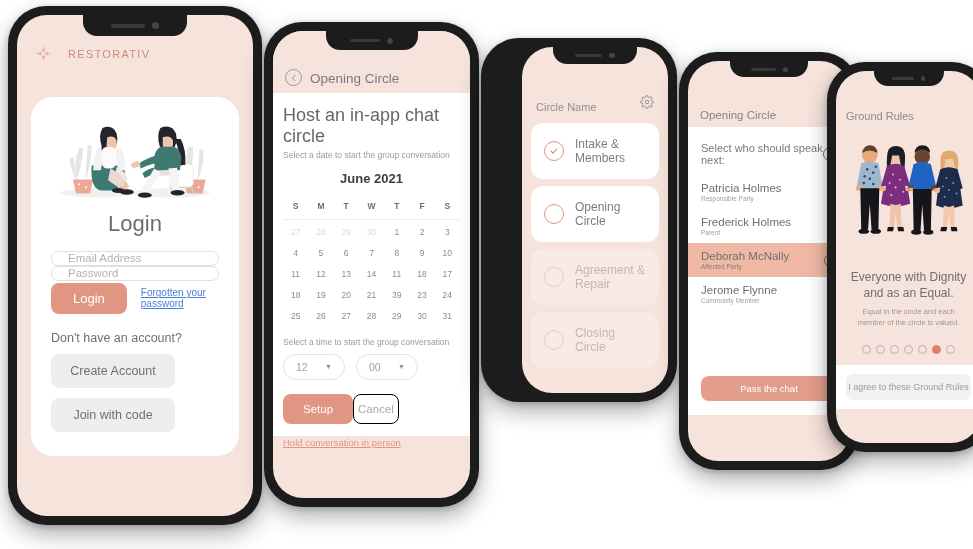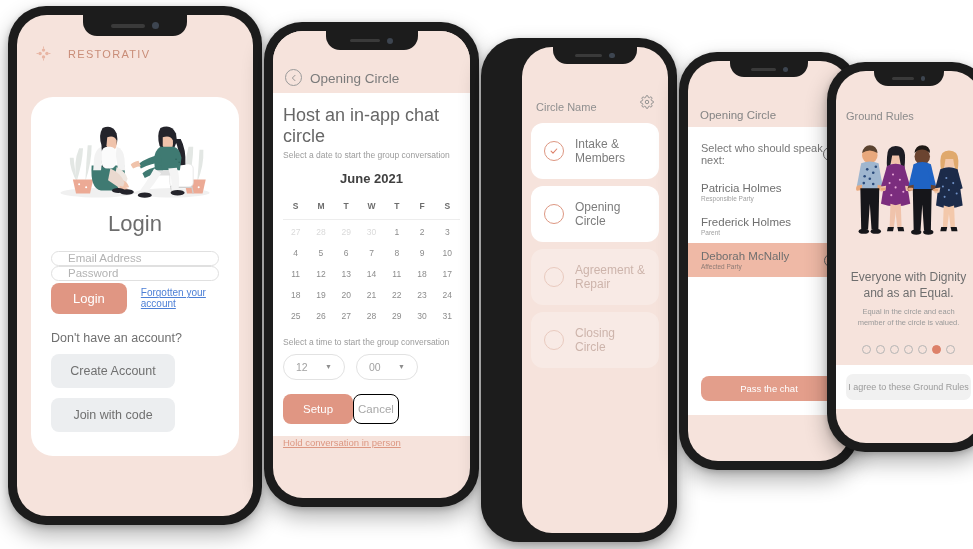--- a/index.html
+++ b/index.html
@@ -136,21 +136,21 @@
     background: #fff; color: #a8a8a8; border: 1px solid #000000;
     border-radius: 8px; padding: 8px 4px; font-size: 11.5px;
     font-family: inherit; cursor: pointer;
   }
   .link-person {
     margin-top: 13px; font-size: 9.5px; color: #dd9782;
     text-decoration: underline; cursor: pointer;
   }
 
   
-  #phone3 { left: 481px; top: 38px; width: 196px; height: 504px; padding-left: 41px; }
+  #phone3 { left: 481px; top: 38px; width: 196px; height: 364px; padding-left: 41px; }
   .p3-head {
     height: 72px; display: flex; align-items: flex-end;
     justify-content: space-between; padding: 0 14px 6px 14px;
   }
   .p3-title { font-size: 11px; color: #8f8f8f; }
   .p3-list { padding: 4px 9px; }
   .step {
     display: flex; align-items: center; gap: 11px;
     border-radius: 12px; padding: 14px 13px; margin-bottom: 7px;
     cursor: pointer;
@@ -322,21 +322,21 @@
 
         <div class="field">
           <span>Email Address</span>
         </div>
         <div class="field">
           <span>Password</span>
         </div>
 
         <div class="row-login">
           <button class="btn-login">Login</button>
-          <span class="link-forgot">Forgotten your account</span>
+          <span class="link-forgot">Forgotten your password</span>
         </div>
 
         <div class="p1-sub">Don't have an account?</div>
         <button class="btn-grey">Create Account</button>
         <button class="btn-grey">Join with code</button>
       </div>
     </div>
   </div>
 
   <div class="phone" id="phone2">
@@ -388,21 +388,21 @@
             <div>12</div>
             <div>13</div>
             <div>14</div>
             <div>11</div>
             <div>18</div>
             <div>17</div>
             <div>18</div>
             <div>19</div>
             <div>20</div>
             <div>21</div>
-            <div>22</div>
+            <div>39</div>
             <div>23</div>
             <div>24</div>
             <div>25</div>
             <div>26</div>
             <div>27</div>
             <div>28</div>
             <div>29</div>
             <div>30</div>
             <div>31</div>
           </div>
@@ -503,20 +503,26 @@
               <div>
                 <div class="m-name">Deborah McNally</div>
                 <div class="m-role">Affected Party</div>
               </div>
               <span class="check-circle">
                 <svg viewBox="0 0 12 12" width="9" height="9">
                   <path d="M2.5 6.2 L4.8 8.5 L9.3 3.6" stroke="#5f5f5f" stroke-width="1.3" fill="none" stroke-linecap="round" stroke-linejoin="round"></path>
                 </svg>
               </span>
             </div>
+            <div class="member">
+              <div>
+                <div class="m-name">Jerome Flynne</div>
+                <div class="m-role">Community Member</div>
+              </div>
+            </div>
           </div>
         <button class="btn-pass">Pass the chat</button>
       </div>
     </div>
   </div>
 
   <div class="phone" id="phone5">
     <div class="screen">
       <div class="notch" style="width:70px;height:15px;">
         <div class="speaker" style="width:22px;height:3px;"></div>

